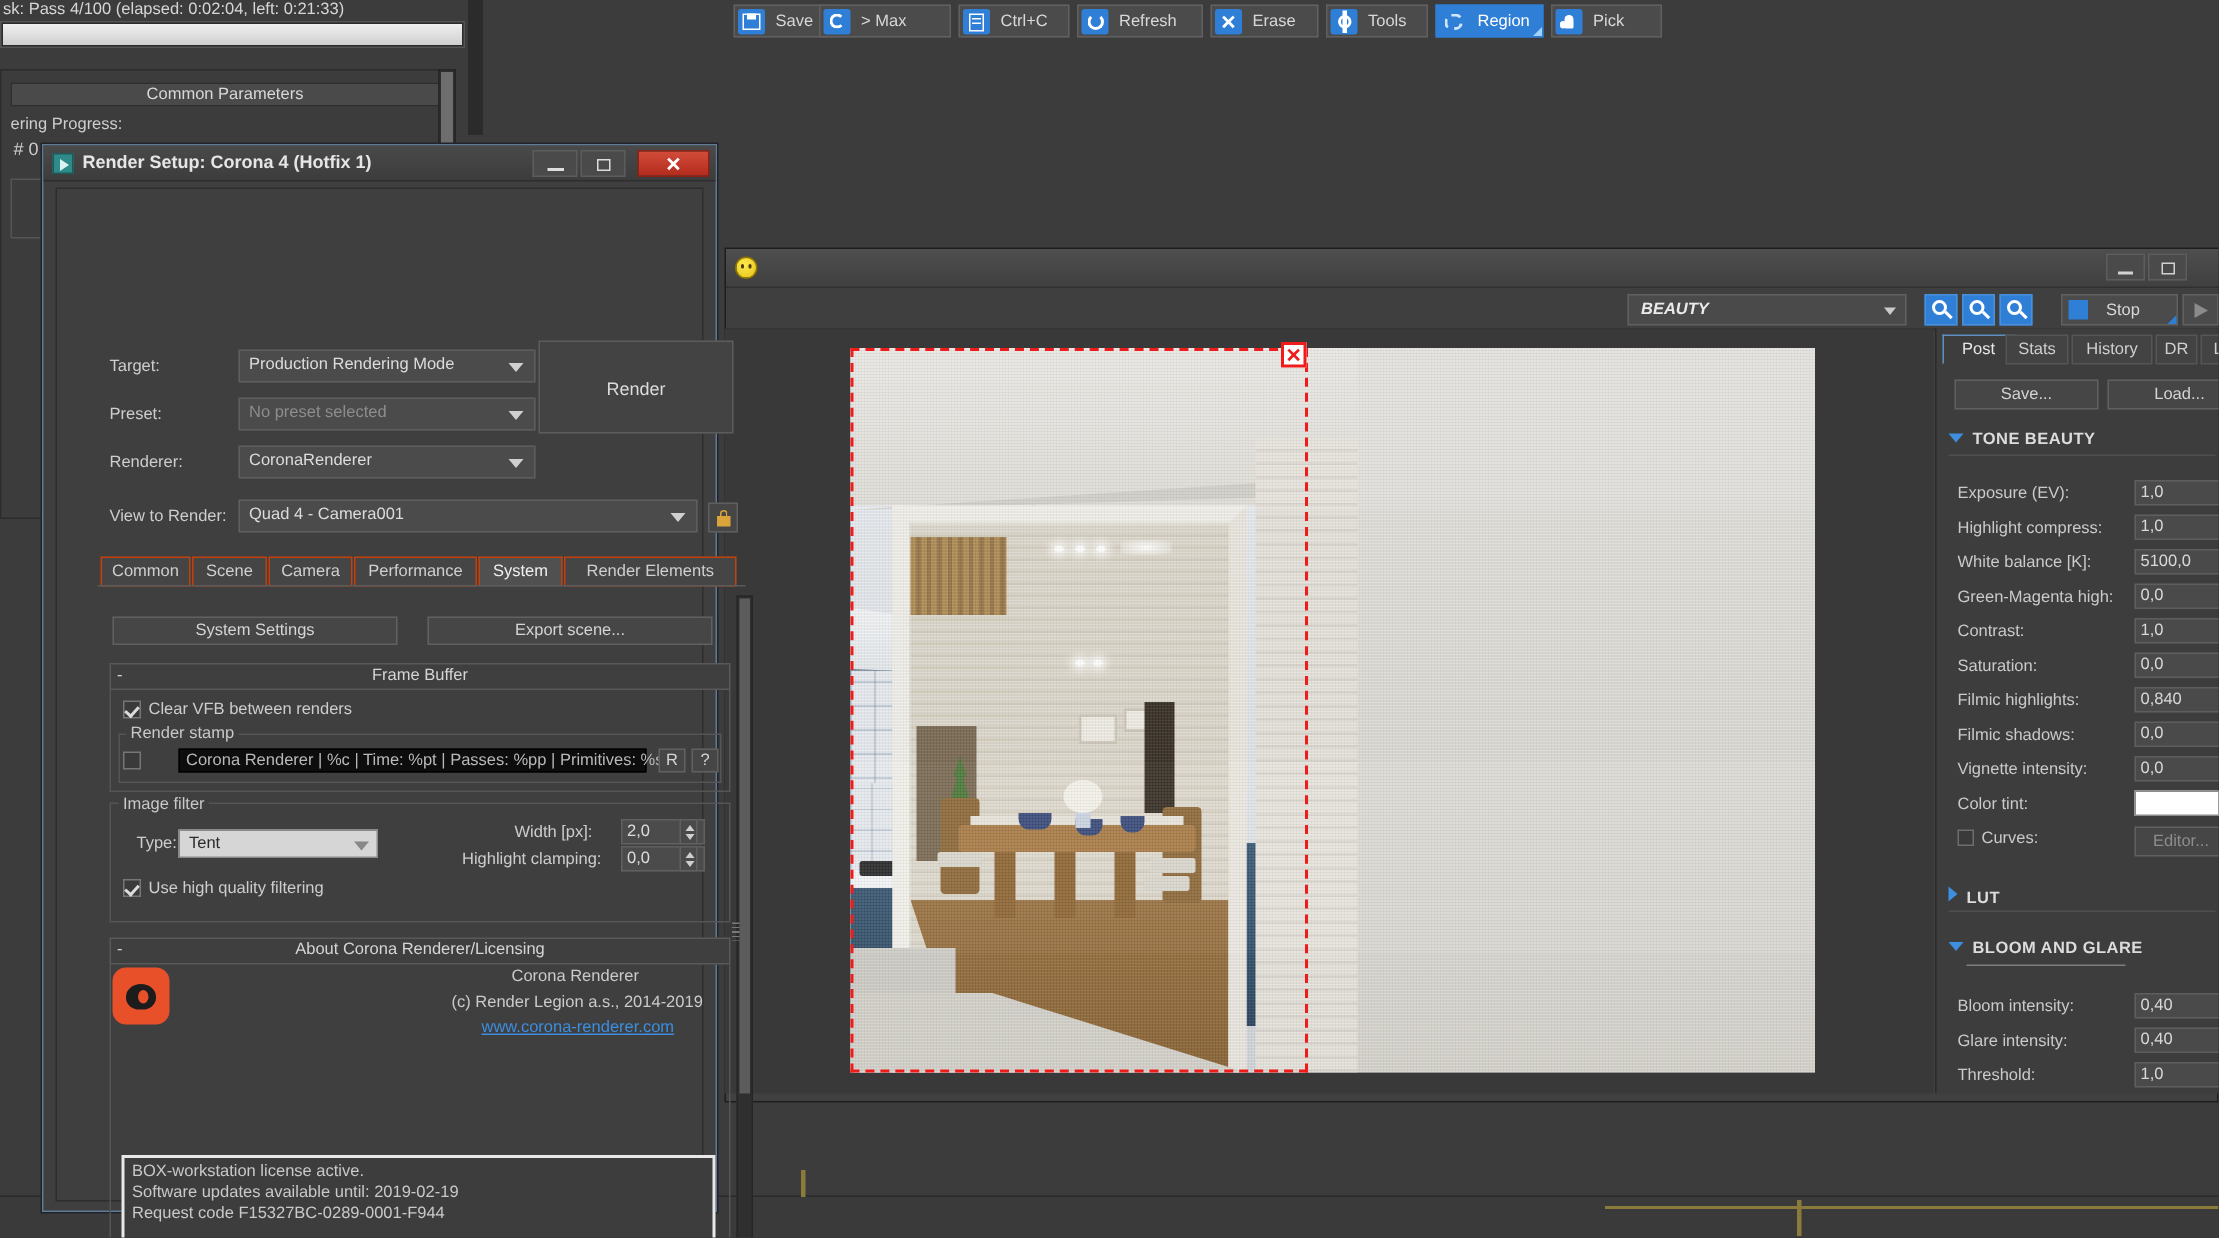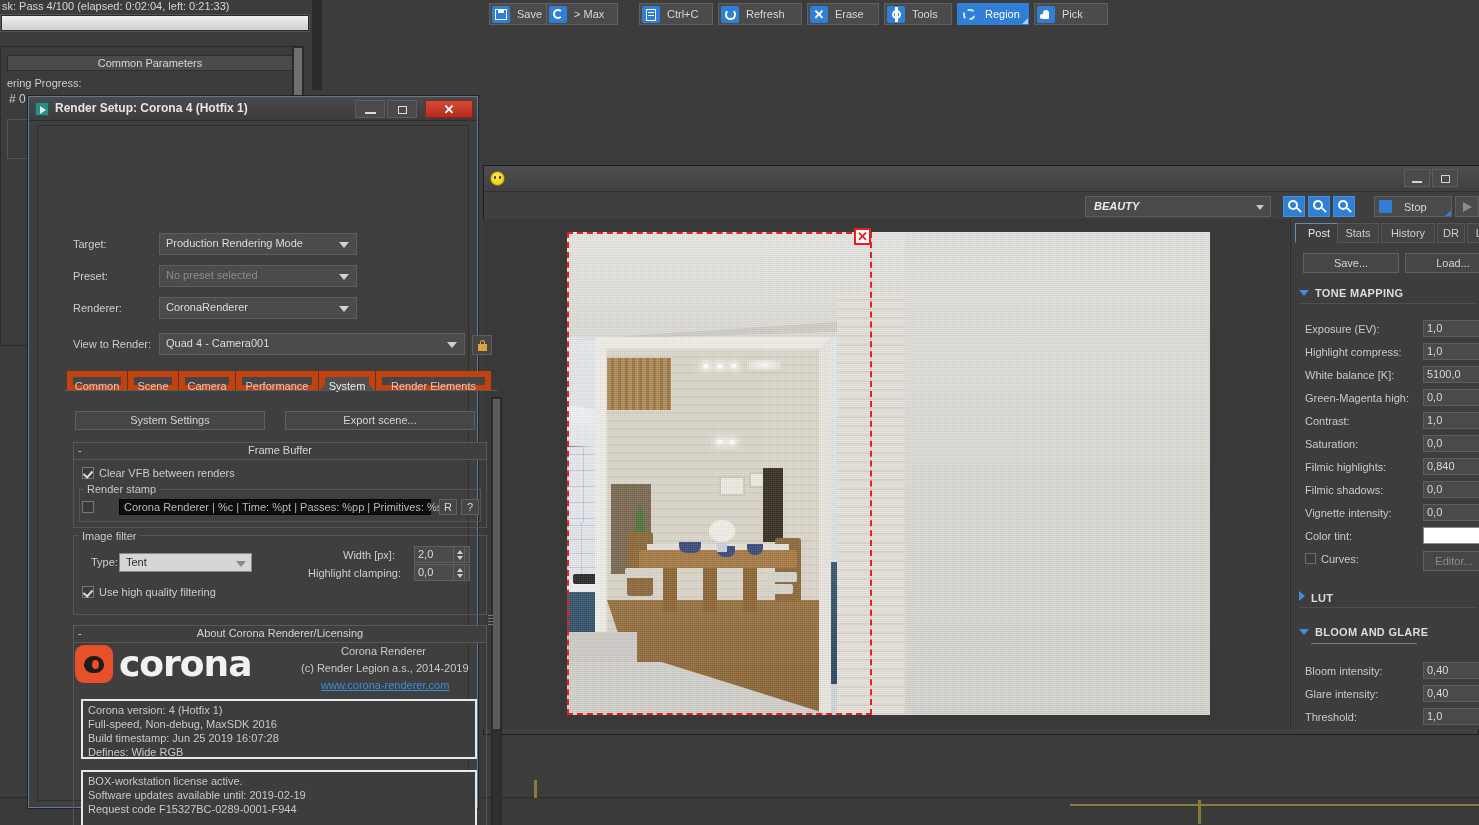--- a/index.html
+++ b/index.html
@@ -224,21 +224,21 @@
   .combo .txt.dim{color:#8d8d8d;}
   .combo .arw{position:absolute;right:4px;top:0;width:16px;height:20px;}
   .combo .arw:after{content:"";position:absolute;left:3px;top:8px;width:0;height:0;
      border-left:5px solid transparent;border-right:5px solid transparent;border-top:6px solid #d0d0d0;}
   #render-btn{position:absolute;left:330px;top:130px;width:130px;height:62px;background:#434343;border:1px solid #5c5c5c;box-sizing:border-box;}
   #render-btn span{position:absolute;left:0;top:24px;width:128px;text-align:center;font-size:12px;color:#dcdcdc;}
   #lockbtn{position:absolute;left:443px;top:238px;width:20px;height:20px;background:#464646;border:1px solid #5e5e5e;box-sizing:border-box;}
   #lockbtn:before{content:"";position:absolute;left:5px;top:8px;width:9px;height:7px;background:#d9a53a;}
   #lockbtn:after{content:"";position:absolute;left:7px;top:4px;width:5px;height:5px;border:1.5px solid #d9a53a;border-bottom:none;border-radius:3px 3px 0 0;box-sizing:border-box;}
 
-  .rtab{position:absolute;top:274px;height:20px;background:#454545;border:6px solid #c2410c;box-sizing:border-box;
+  .rtab{position:absolute;top:274px;height:20px;background:#454545;border:1px solid #c2410c;box-sizing:border-box;
      font-size:11px;color:#cfcfcf;line-height:18px;text-align:center;}
   .rtab.act{background:#505050;border-bottom-color:#505050;color:#efefef;}
   #tabline{position:absolute;left:36px;top:293px;width:432px;height:1px;background:#5a5a5a;}
 
   .rollout{position:absolute;background:#3f3f3f;border:1px solid #595959;box-sizing:border-box;height:18px;}
   .rollout .rt{position:absolute;left:0;top:1px;width:100%;text-align:center;font-size:11px;color:#d5d5d5;}
   .rollout .sign{position:absolute;left:4px;top:1px;font-size:11px;color:#d5d5d5;}
   .group{position:absolute;border:1px solid #555;box-sizing:border-box;}
   .group-lbl{position:absolute;font-size:11px;color:#c8c8c8;background:#3f3f3f;padding:0 3px;}
   .btn{position:absolute;background:#464646;border:1px solid #606060;box-sizing:border-box;
@@ -319,21 +319,21 @@
       </div>
   </div>
   <div id="vfb-toolbar"></div>
 </div>
 
 <div class="tb" style="left:489px;width:68px;">
   <span class="ic g-save"></span>
   <span class="lb">Save</span>
   <span class="corner"></span>
 </div>
-<div class="tb" style="left:546px;width:72px;">
+<div class="tb" style="left:546px;width:88px;">
   <span class="ic g-max"></span>
   <span class="lb">&gt; Max</span>
 </div>
 <div class="tb" style="left:639px;width:74px;">
   <span class="ic g-ctrlc"></span>
   <span class="lb">Ctrl+C</span>
 </div>
 <div class="tb" style="left:718px;width:84px;">
   <span class="ic g-refresh"></span>
   <span class="lb">Refresh</span>
@@ -469,21 +469,21 @@
   <div class="stab act" style="left:4px;width:48px;">Post</div>
   <div class="stab" style="left:46px;width:42px;">Stats</div>
   <div class="stab" style="left:90px;width:54px;">History</div>
   <div class="stab" style="left:146px;width:28px;">DR</div>
   <div class="stab" style="left:176px;width:26px;">Li</div>
 
   <div class="sbtn" style="left:12px;top:34px;width:96px;">Save...</div>
   <div class="sbtn" style="left:114px;top:34px;width:96px;">Load...</div>
 
   <div class="sect" style="top:68px;">
-    <span class="tri tri-down"></span><span>TONE MAPPING</span>
+    <span class="tri tri-down"></span><span>TONE BEAUTY</span>
   </div>
   <div class="sect-rule" style="left:8px;top:84px;width:178px;"></div>
 
   <div class="prow-lb" style="top:104px;">Exposure (EV):</div>
   <div class="prow-fd" style="top:101px;">1,0</div>
   <div class="prow-lb" style="top:127px;">Highlight compress:</div>
   <div class="prow-fd" style="top:124px;">1,0</div>
   <div class="prow-lb" style="top:150px;">White balance [K]:</div>
   <div class="prow-fd" style="top:147px;">5100,0</div>
   <div class="prow-lb" style="top:173px;">Green-Magenta high:</div>
@@ -559,20 +559,23 @@
     <span class="arw"></span>
   </div>
 
   <div class="lbl" style="left:44px;top:241px;">View to Render:</div>
   <div class="combo" style="left:130px;top:236px;width:306px;">
     <span class="txt">Quad 4 - Camera001</span>
     <span class="arw"></span>
   </div>
   <div id="lockbtn"></div>
 
+  <div id="render-btn">
+    <span>Render</span>
+  </div>
 
   <div class="rtab" style="left:38px;width:60px;">Common</div>
   <div class="rtab" style="left:99px;width:50px;">Scene</div>
   <div class="rtab" style="left:150px;width:56px;">Camera</div>
   <div class="rtab" style="left:207px;width:82px;">Performance</div>
   <div class="rtab act" style="left:290px;width:56px;">System</div>
   <div class="rtab" style="left:347px;width:115px;">Render Elements</div>
   <div id="tabline"></div>
 
   <div class="btn" style="left:46px;top:314px;width:190px;height:19px;line-height:17px;">System Settings</div>
@@ -616,32 +619,25 @@
     <span class="sign">-</span>
     <span class="rt">About Corona Renderer/Licensing</span>
   </div>
   <div class="group" style="left:44px;top:546px;width:414px;height:236px;border-top:none;"></div>
 
   <div id="corona-logo">
     <div id="cl-badge">
       <div id="cl-eye"></div>
       <div id="cl-pupil"></div>
     </div>
-    <div id="cl-word">corona</div>
   </div>
   <div class="about-line" style="left:312px;top:548px;">Corona Renderer</div>
   <div class="about-line" style="left:272px;top:565px;">(c) Render Legion a.s., 2014-2019</div>
   <div class="about-line link" style="left:292px;top:582px;">www.corona-renderer.com</div>
 
-  <div class="infobox" style="left:52px;top:602px;width:396px;height:60px;">
-    <div style="top:3px;">Corona version: 4 (Hotfix 1)</div>
-    <div style="top:17px;">Full-speed, Non-debug, MaxSDK 2016</div>
-    <div style="top:31px;">Build timestamp: Jun 25 2019 16:07:28</div>
-    <div style="top:45px;">Defines: Wide RGB</div>
-  </div>
 
   <div class="infobox" style="left:52px;top:673px;width:396px;height:68px;">
     <div style="top:3px;">BOX-workstation license active.</div>
     <div style="top:17px;">Software updates available until: 2019-02-19</div>
     <div style="top:31px;">Request code F15327BC-0289-0001-F944</div>
   </div>
 
   <div id="rs-scroll">
     <div id="rs-scroll-thumb"></div>
   </div>

